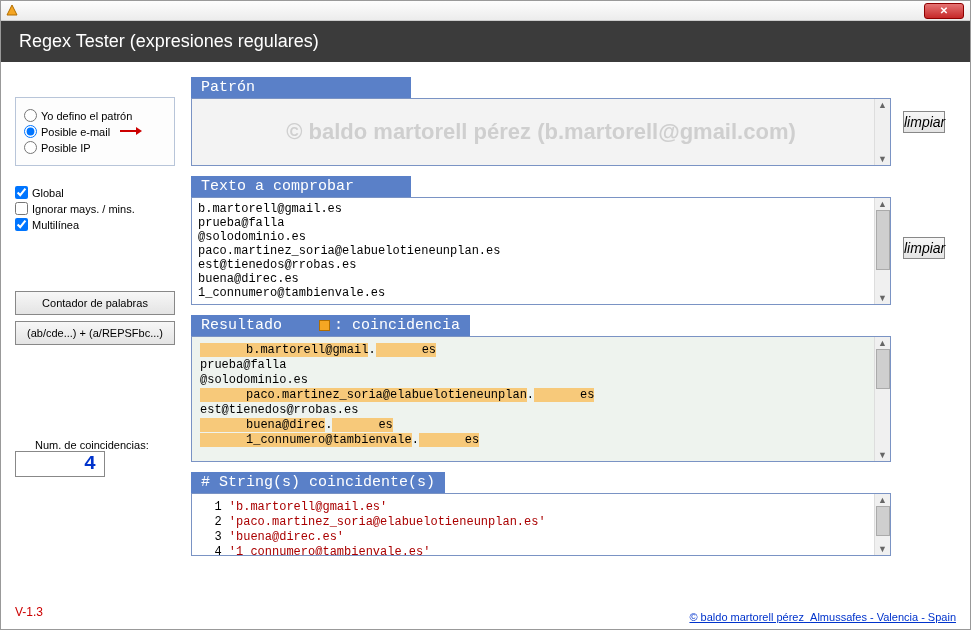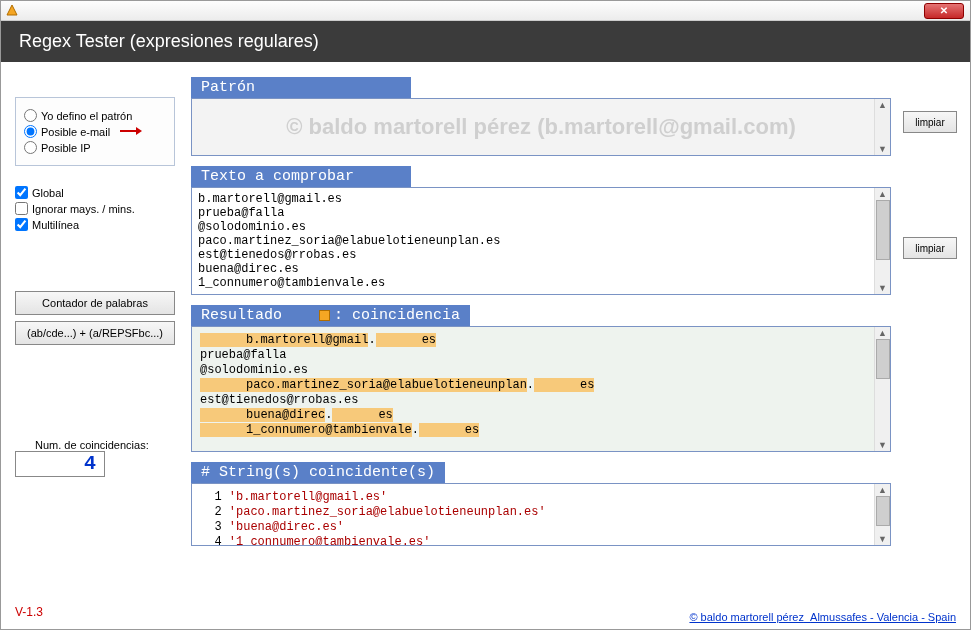--- a/index.html
+++ b/index.html
@@ -20,30 +20,30 @@
   .version { color:#c00; font-size:12px; position:absolute; left:14px; bottom:10px; }
   .credits { position:absolute; right:14px; bottom:6px; font-size:11px; color:#0033cc; text-decoration:underline; }
   .main-col { position:absolute; left:190px; top:10px; width:700px; }
   .right-col { position:absolute; left:902px; top:10px; width:56px; }
   .section { margin-bottom:10px; position:relative; }
   .tab-hdr { display:inline-block; background:#5a80c8; color:#fff; font-family:"Courier New",monospace; font-size:15px; padding:2px 10px; min-width:220px; }
   .tab-hdr .chip { display:inline-block; width:11px; height:11px; background:#f5a623; border:1px solid #b06d00; vertical-align:middle; margin:0 4px 0 28px; }
   .box { border:1px solid #7a93c4; background:#fff; position:relative; overflow:hidden; }
   .box textarea, .box .ta { width:100%; height:100%; border:none; resize:none; font-family:"Courier New",monospace; font-size:12px; padding:4px 6px; outline:none; background:transparent; }
   .watermark { position:absolute; left:0; right:0; top:50%; transform:translateY(-50%); color:#cfcfcf; font-size:22px; font-weight:bold; text-align:center; white-space:nowrap; pointer-events:none; }
-  .box-patron { height:58px; background:#f3f3f3; }
+  .box-patron { height:68px; background:#f3f3f3; }
   .box-texto { height:108px; }
   .box-result { height:126px; background:#eef3ee; }
   .box-match { height:63px; }
   .scroll-gutter { position:absolute; right:0; top:0; bottom:0; width:16px; background:#f0f0f0; border-left:1px solid #ddd; }
   .scroll-gutter::before { content:"▲"; position:absolute; top:1px; left:3px; font-size:9px; color:#666; }
   .scroll-gutter::after { content:"▼"; position:absolute; bottom:1px; left:3px; font-size:9px; color:#666; }
   .sc-thumb { position:absolute; left:1px; width:14px; background:#cfcfcf; border:1px solid #aaa; }
   .hl { background:#f7c97a;padding-left:46px; }
-  .btn-clear { width:54px; height:22px; border:1px solid #888; background:linear-gradient(#f7f7f7,#e4e4e4); font-size:10px; cursor:pointer; }
+  .btn-clear { width:42px; height:22px; border:1px solid #888; background:linear-gradient(#f7f7f7,#e4e4e4); font-size:14px; cursor:pointer;font-style:italic; }
   .result-line { line-height:15px; font-family:"Courier New",monospace; font-size:12px; }
   .mono { font-family:"Courier New",monospace; font-size:12px; }
   .red { color:#aa0000; }
   .result-pad { padding:6px 20px 6px 8px; }
 </style>
 </head>
 <body>
 <div class="window-frame">
 
 <div class="titlebar">

